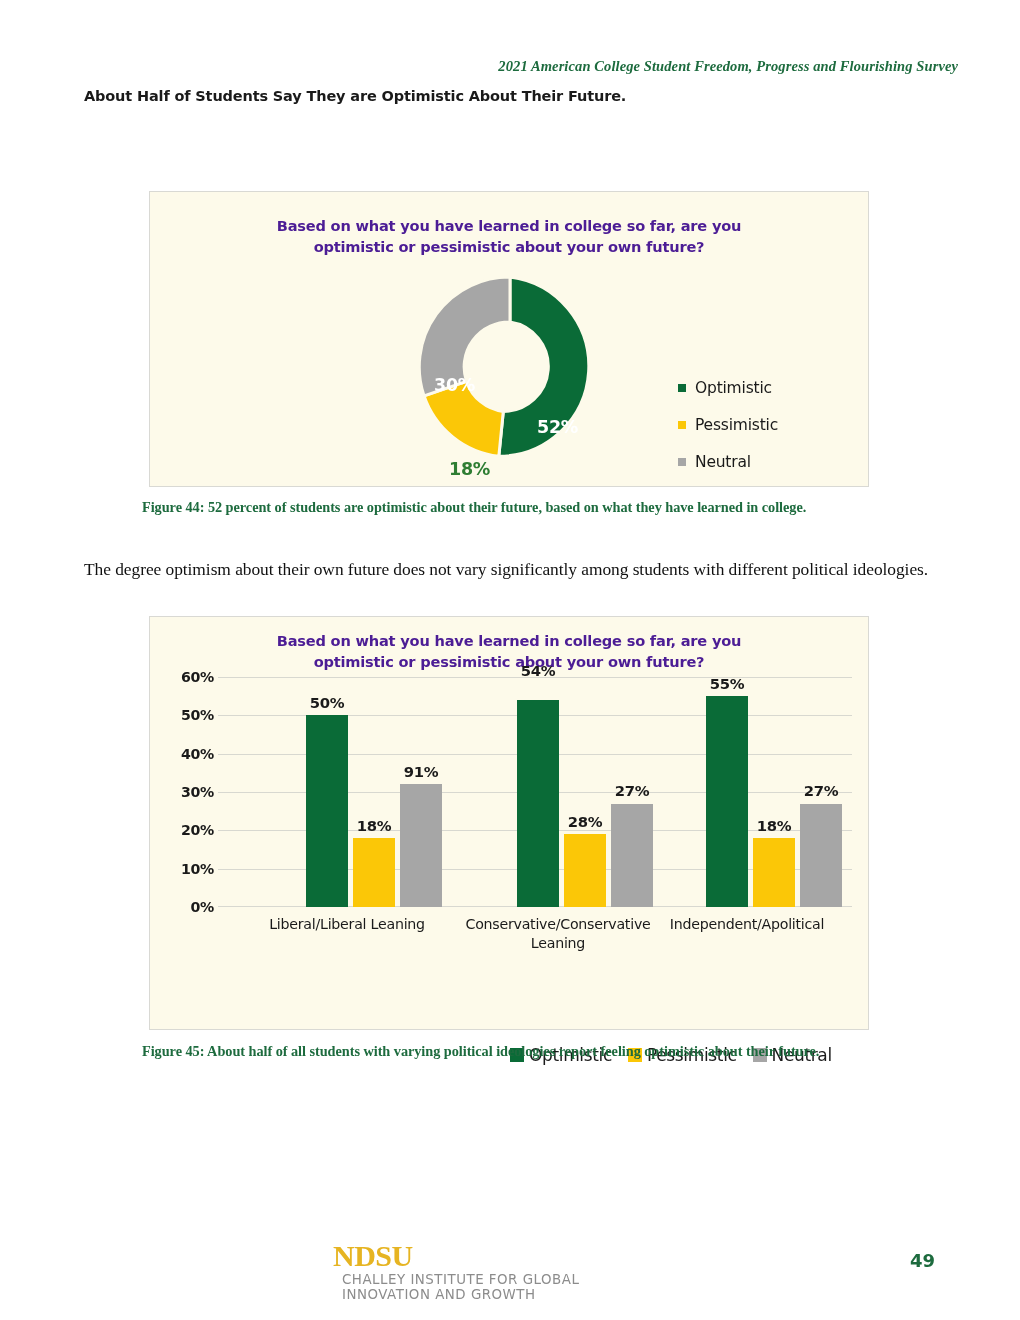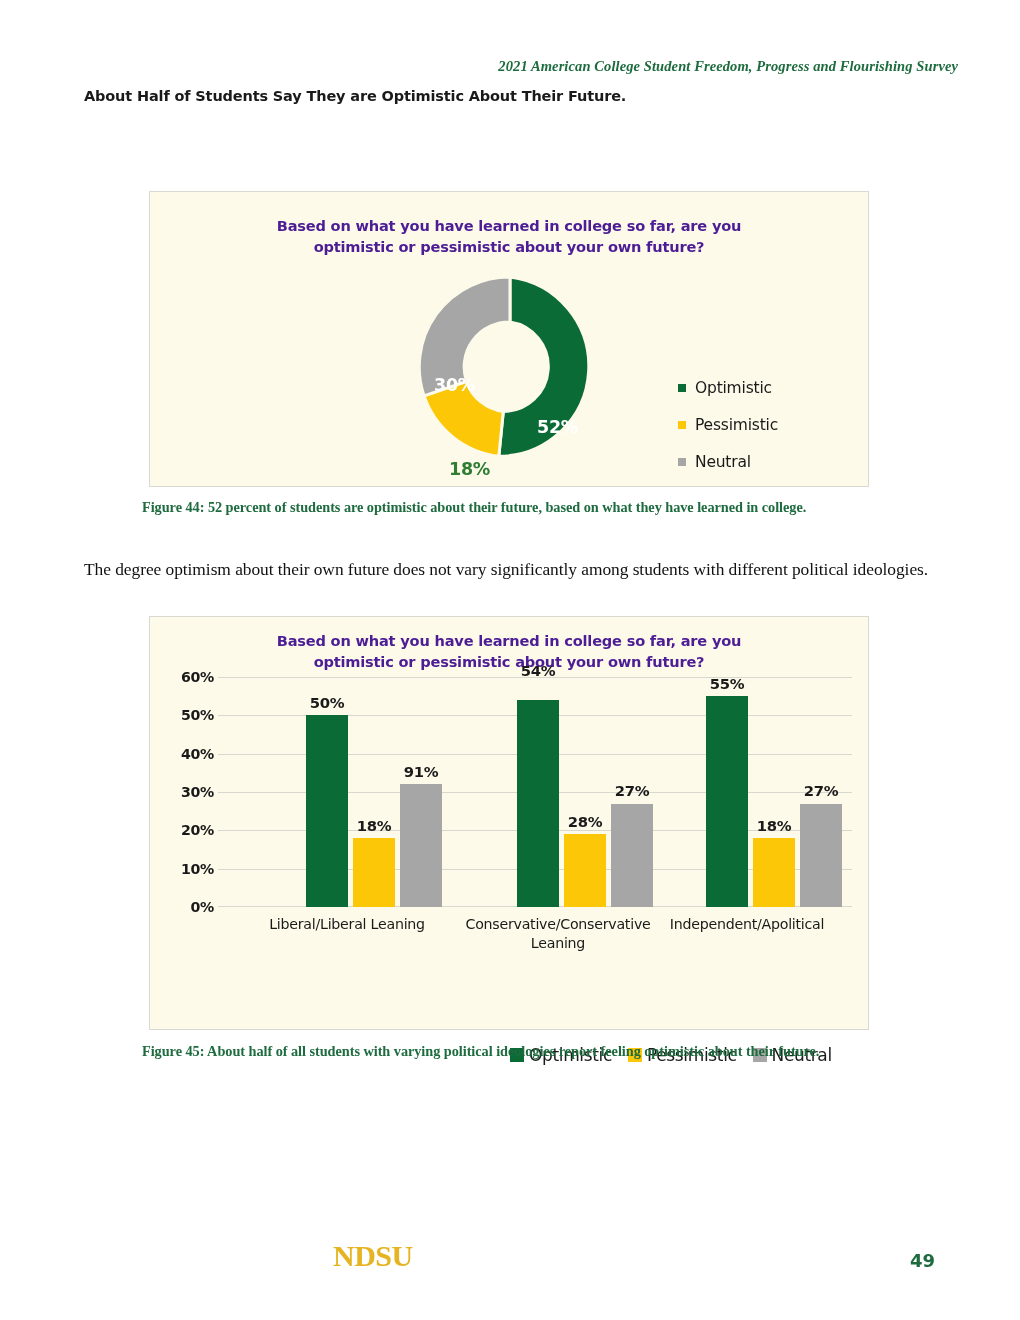--- a/index.html
+++ b/index.html
@@ -412,15 +412,17 @@
     </div>
 
   </div>
 </div>
 
 <div class="figure-caption" id="caption-45">Figure 45: About half of all students with varying political ideologies report feeling optimistic about their future.</div>
 
 <div class="footer">
   <div class="footer-logo">
     <span class="ndsu-mark">NDSU</span>
+    <span class="institute-name">CHALLEY INSTITUTE FOR GLOBAL
+INNOVATION AND GROWTH</span>
   </div>
   <div class="page-number">49</div>
 </div>
 
 </body></html>

